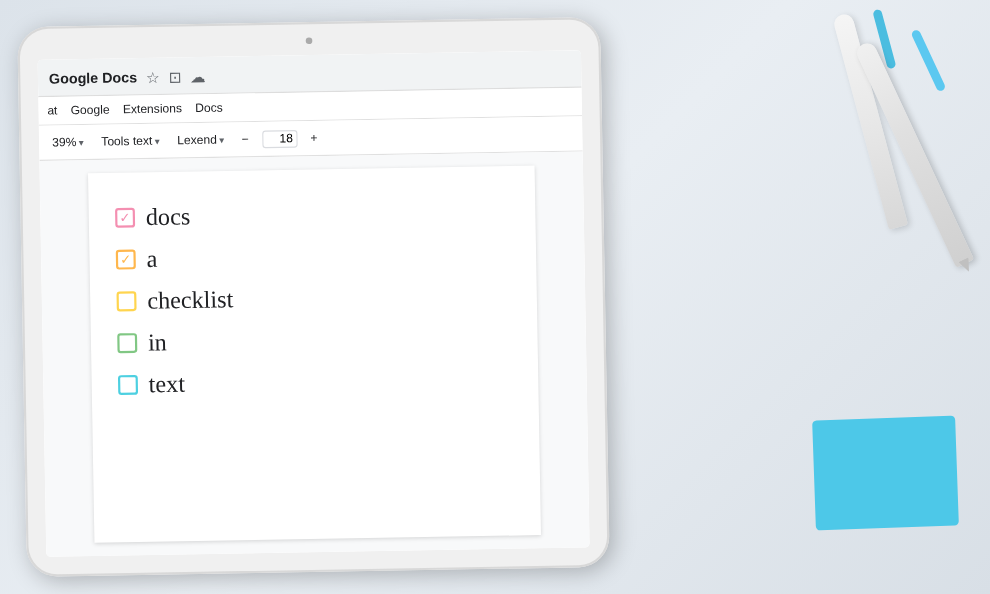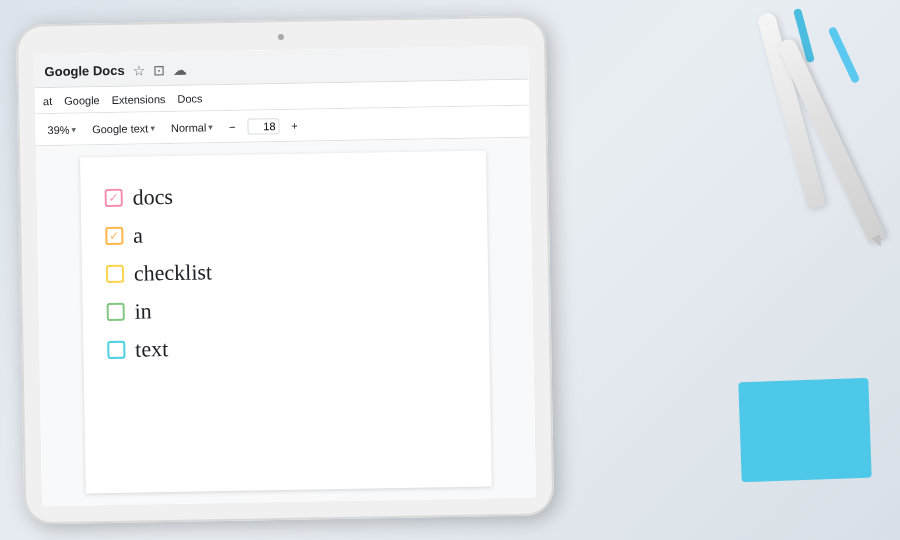--- a/index.html
+++ b/index.html
@@ -292,25 +292,25 @@
         <span class="menu-item">Extensions</span>
         <span class="menu-item">Docs</span>
       </div>
 
       <div class="toolbar">
         <div class="toolbar-item">
           <span>39%</span>
           <span class="chevron">▾</span>
         </div>
         <div class="toolbar-item">
-          <span>Google text</span>
+          <span>Tools text</span>
           <span class="chevron">▾</span>
         </div>
         <div class="toolbar-item">
-          <span>Normal</span>
+          <span>Lexend</span>
           <span class="chevron">▾</span>
         </div>
         <div class="toolbar-item">
           <span>−</span>
         </div>
         <div class="font-size-box">
           <span>18</span>
         </div>
         <div class="toolbar-item">
           <span>+</span>

